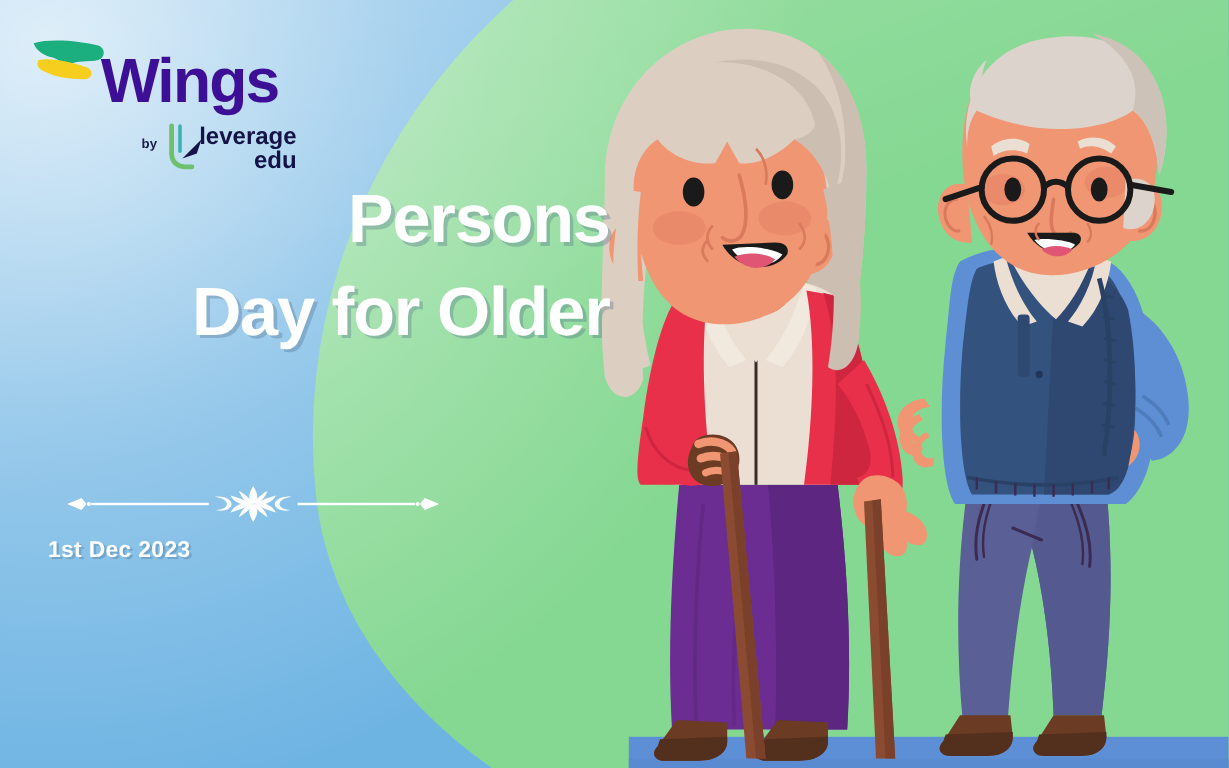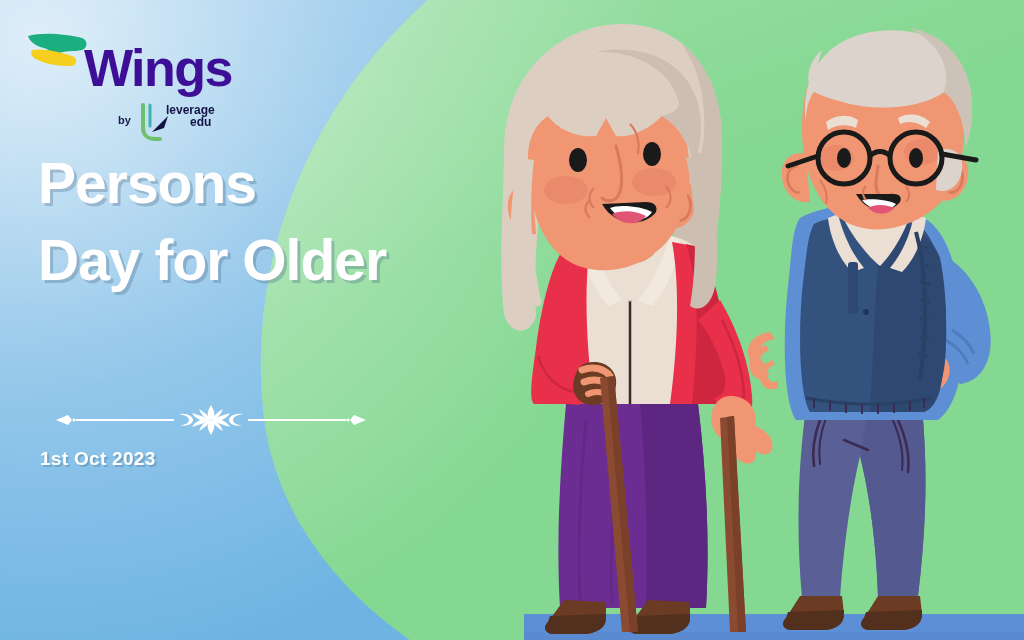--- a/index.html
+++ b/index.html
@@ -2,20 +2,21 @@
 <html><head>
 <meta charset="utf-8">
 <style>
   html,body{margin:0;padding:0;background:#222;}
   #poster{
     position:relative;
     width:1024px;height:640px;
     overflow:hidden;
     font-family:"Liberation Sans", sans-serif;
     background:#6EB4E3;
+    text-align:right;
   }
   
   .bg-base{position:absolute;inset:0;background:#6EB4E3;}
   .bg-glow{
     position:absolute;inset:0;
     background:radial-gradient(circle at 4% 6%, rgba(255,255,255,.72) 0%, rgba(255,255,255,.30) 26%, rgba(255,255,255,0) 55%);
   }
   .bg-glow2{
     position:absolute;inset:0;
     background:linear-gradient(160deg, rgba(255,255,255,.22) 0%, rgba(255,255,255,0) 42%);
@@ -44,21 +45,21 @@
     position:absolute;left:58px;top:18px;
     font-size:52px;font-weight:bold;letter-spacing:-1.5px;
     color:#3D0E96;line-height:1;
   }
   .logo-by{
     position:absolute;left:92px;top:90px;
     font-size:11px;font-weight:bold;color:#1B1B4B;
   }
   .logo-sub{
     position:absolute;left:140px;top:80px;
-    font-size:12px;font-weight:bold;color:#131346;line-height:1.0;
+    font-size:20px;font-weight:bold;color:#131346;line-height:1.0;
   }
   .logo-sub .l2{display:block;margin-left:24px;}
 
   
   .headline{
     position:absolute;left:38px;top:145px;width:470px;
     font-size:57px;font-weight:bold;color:#fff;
     line-height:1.35;letter-spacing:-1px;
     text-shadow:3px 3px 0 rgba(70,100,130,.30);
   }
@@ -317,15 +318,15 @@
         <rect x="212" y="16" width="98" height="2"></rect>
 
         <path d="M20 17 L 32 12 L 36 17 L 32 22 Z"></path>
         <path d="M330 17 L 318 12 L 314 17 L 318 22 Z"></path>
         <circle cx="38" cy="17" r="1.6"></circle>
         <circle cx="312" cy="17" r="1.6"></circle>
       </g>
     </svg>
   </div>
 
-  <div class="date">1st Oct 2023</div>
+  <div class="date">1st Dec 2023</div>
 
 </div>
 
 </body></html>

